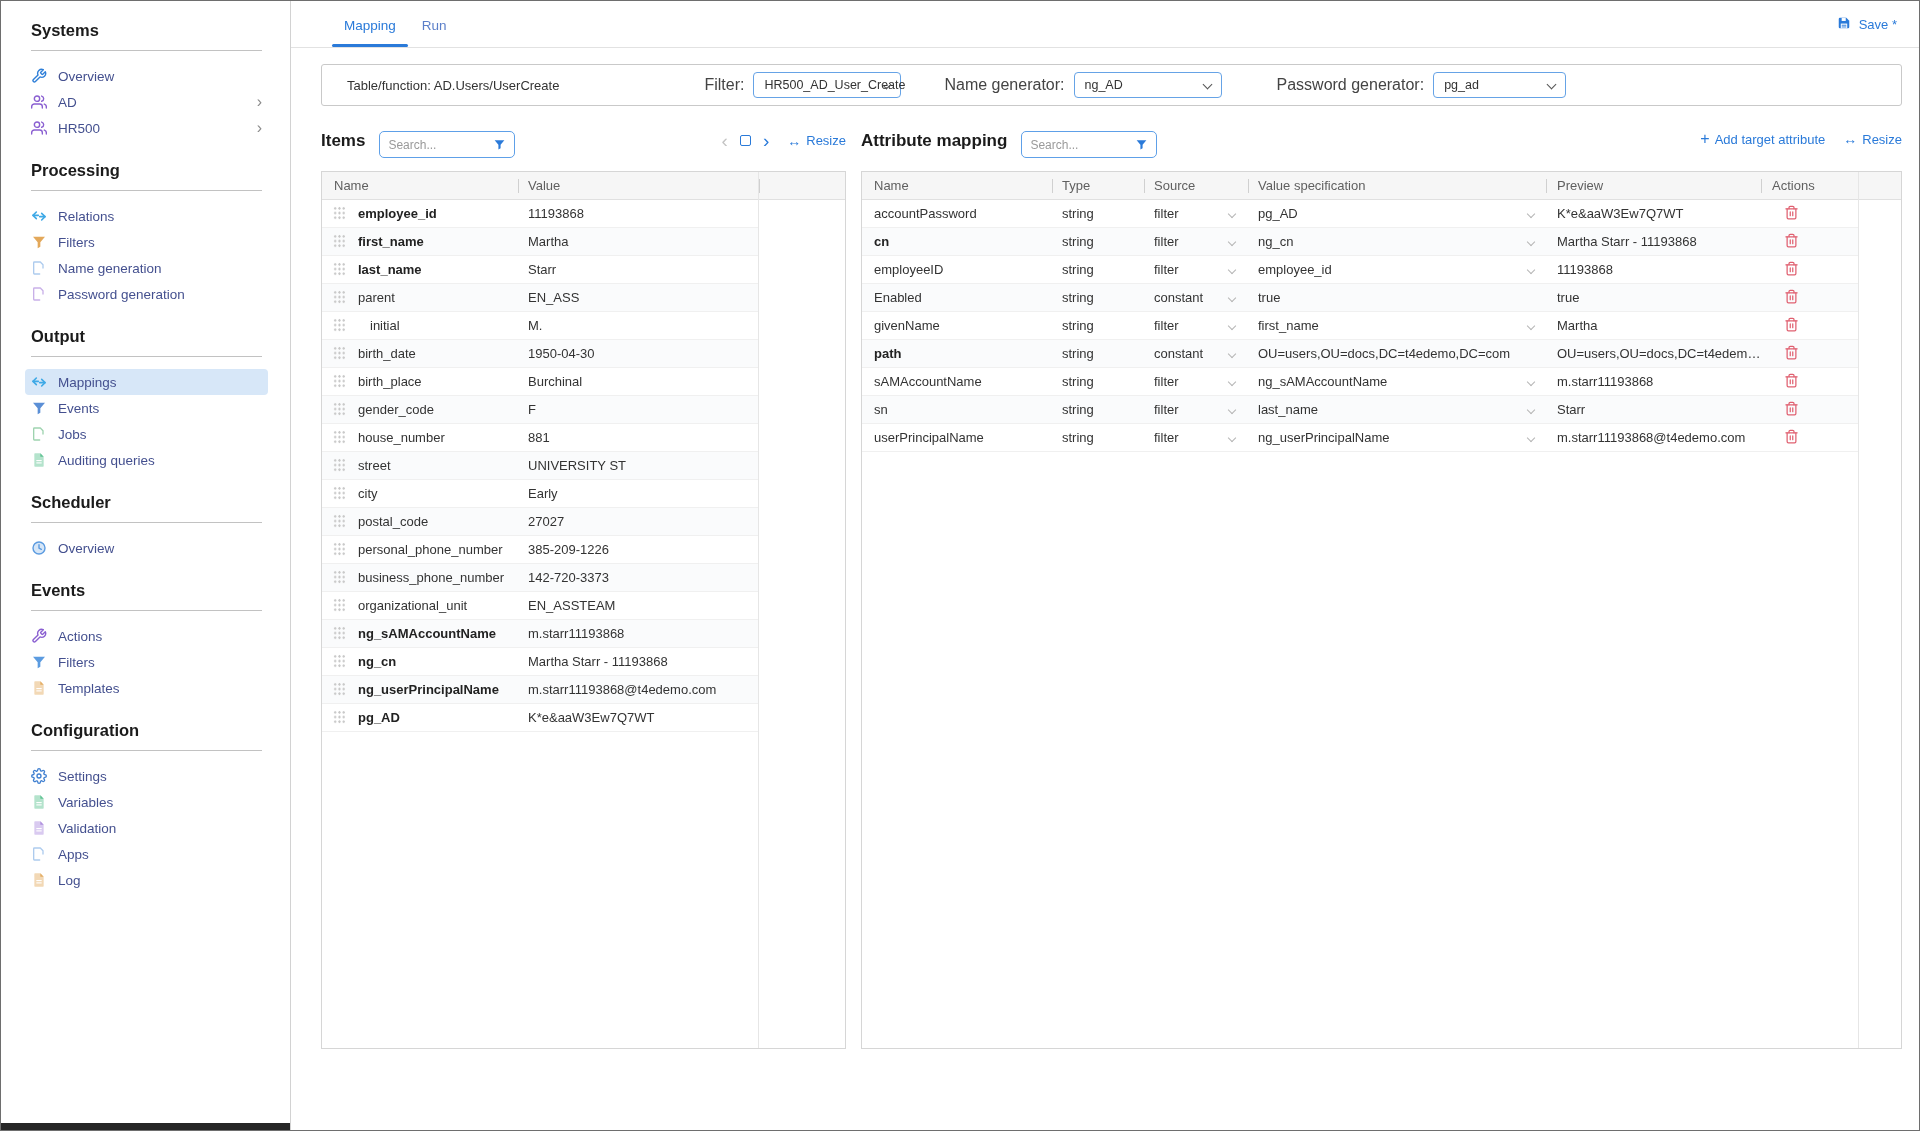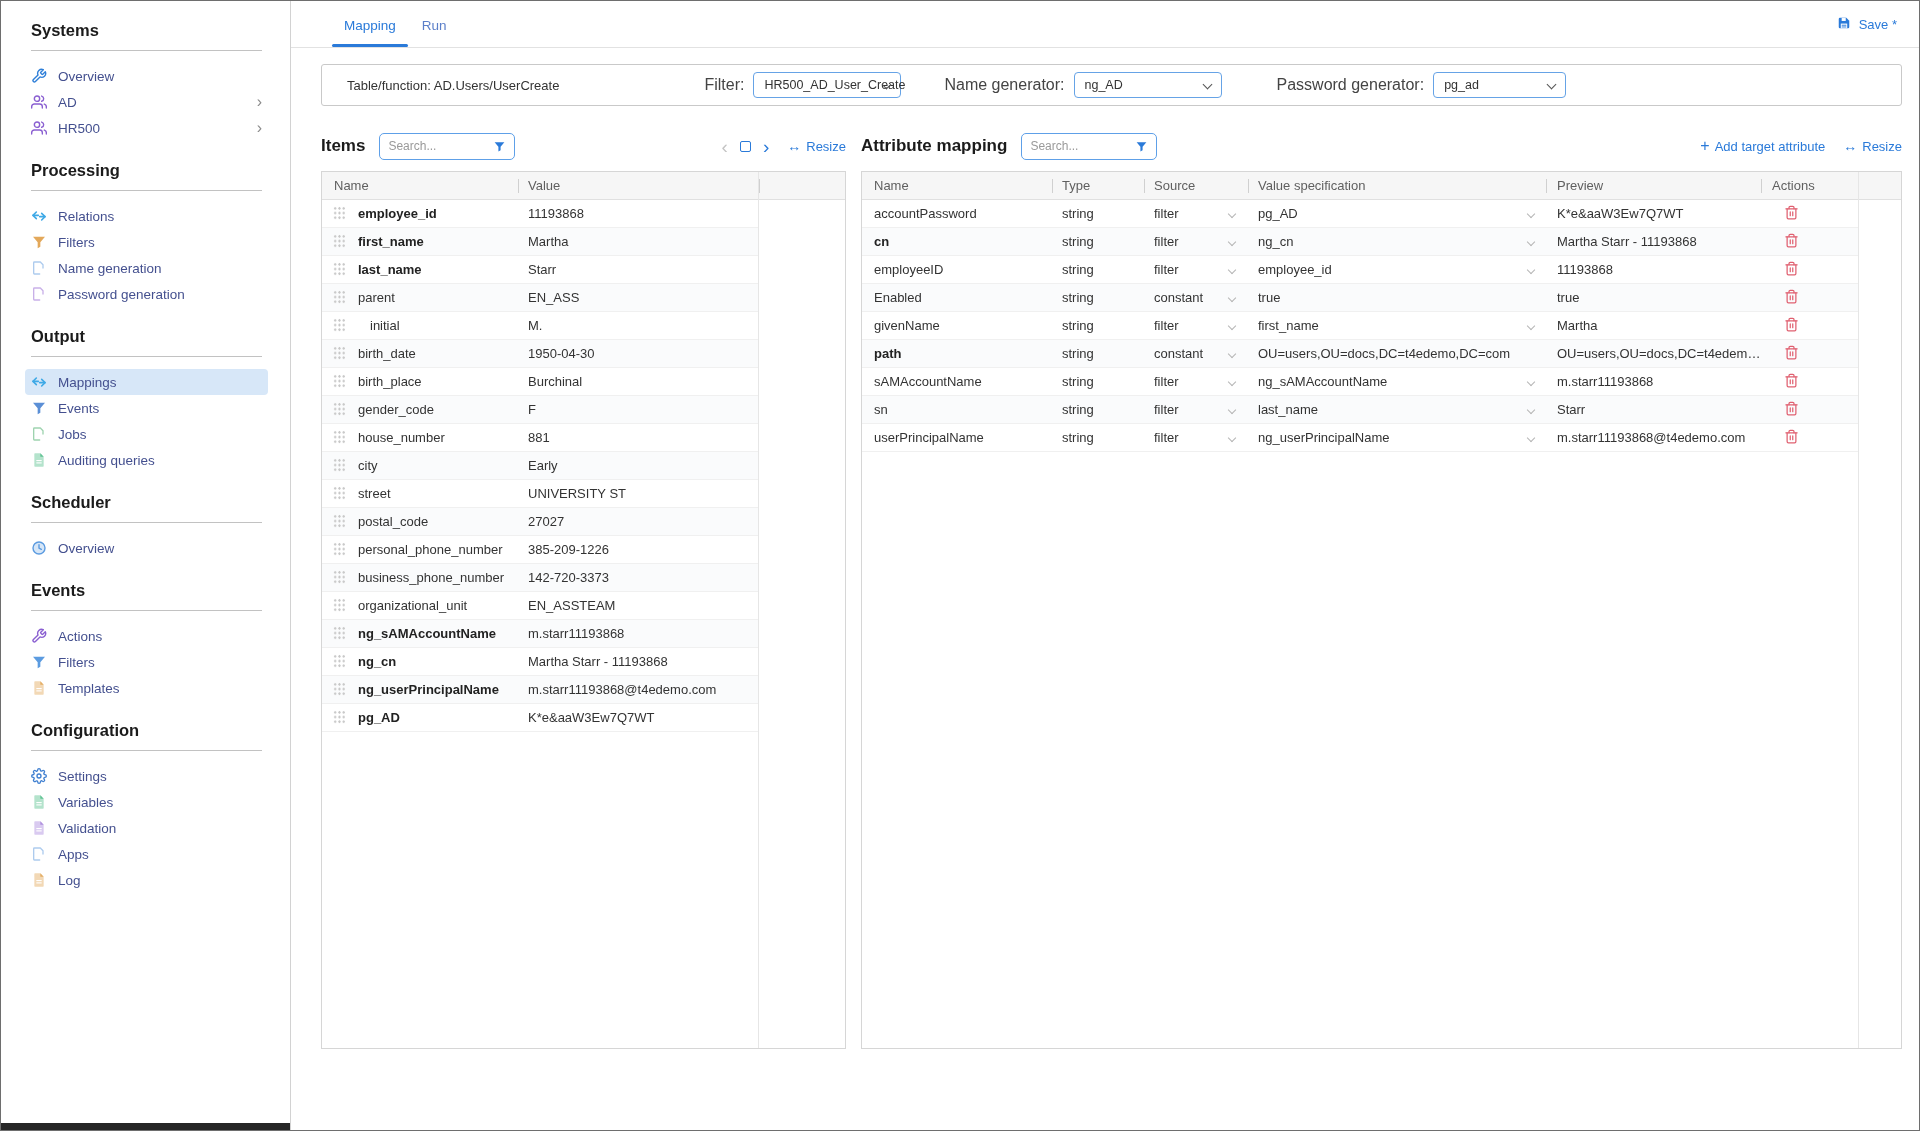--- a/index.html
+++ b/index.html
@@ -42,21 +42,21 @@
   .sel-filter { width:148px; } .sel-ng { width:148px; } .sel-pg { width:133px; }
   .chev { width:7px; height:7px; border-right:1.6px solid #555; border-bottom:1.6px solid #555;
           transform:rotate(45deg); display:inline-block; }
   .select .chev { position:absolute; right:10px; top:8px; }
 
   
   .panels { display:flex; gap:15px; margin-top:25px; min-width:0; }
   .panel { display:flex; flex-direction:column; min-width:0; }
   .items-panel { width:525px; flex:none; }
   .map-panel { flex:1; }
-  .panel-head { display:flex; align-items:center; gap:14px; height:30px; margin-bottom:10px; }
+  .panel-head { display:flex; align-items:flex-start; gap:14px; height:30px; margin-bottom:10px; }
   .panel-title { font-size:17px; font-weight:700; color:#1b1b1b; white-space:nowrap; }
   .searchbox { width:136px; height:27px; border:1.3px solid #5ea0e8; border-radius:5px; background:#fff;
                display:flex; align-items:center; padding:0 8px; gap:6px; flex:none; }
   .searchbox input { border:none; outline:none; flex:1; min-width:0; font-size:12px; color:#333; font-family:inherit; background:transparent; }
   .searchbox input::placeholder { color:#9a9a9a; }
   .searchbox svg { width:13px; height:13px; flex:none; color:#2a7ad9; }
   .head-controls { margin-left:auto; display:flex; align-items:center; gap:12px; }
   .pg-prev { color:#c4c4c4; font-size:19px; line-height:1; cursor:default; }
   .pg-square { width:11px; height:11px; border:1.5px solid #2a7ad9; border-radius:2px; display:inline-block; cursor:pointer; }
   .pg-next { color:#2a7ad9; font-size:19px; line-height:1; cursor:pointer; }
@@ -421,27 +421,27 @@
                   <span class="cell" style="padding-left: 0px;">gender_code</span>
                   <span class="cell">F</span>
                 </div>
                 <div class="irow">
                   <span class="handle"></span>
                   <span class="cell" style="padding-left: 0px;">house_number</span>
                   <span class="cell">881</span>
                 </div>
                 <div class="irow">
                   <span class="handle"></span>
+                  <span class="cell" style="padding-left: 0px;">street</span>
+                  <span class="cell">UNIVERSITY ST</span>
+                </div>
+                <div class="irow">
+                  <span class="handle"></span>
                   <span class="cell" style="padding-left: 0px;">city</span>
                   <span class="cell">Early</span>
-                </div>
-                <div class="irow">
-                  <span class="handle"></span>
-                  <span class="cell" style="padding-left: 0px;">street</span>
-                  <span class="cell">UNIVERSITY ST</span>
                 </div>
                 <div class="irow">
                   <span class="handle"></span>
                   <span class="cell" style="padding-left: 0px;">postal_code</span>
                   <span class="cell">27027</span>
                 </div>
                 <div class="irow">
                   <span class="handle"></span>
                   <span class="cell" style="padding-left: 0px;">personal_phone_number</span>
                   <span class="cell">385-209-1226</span>

